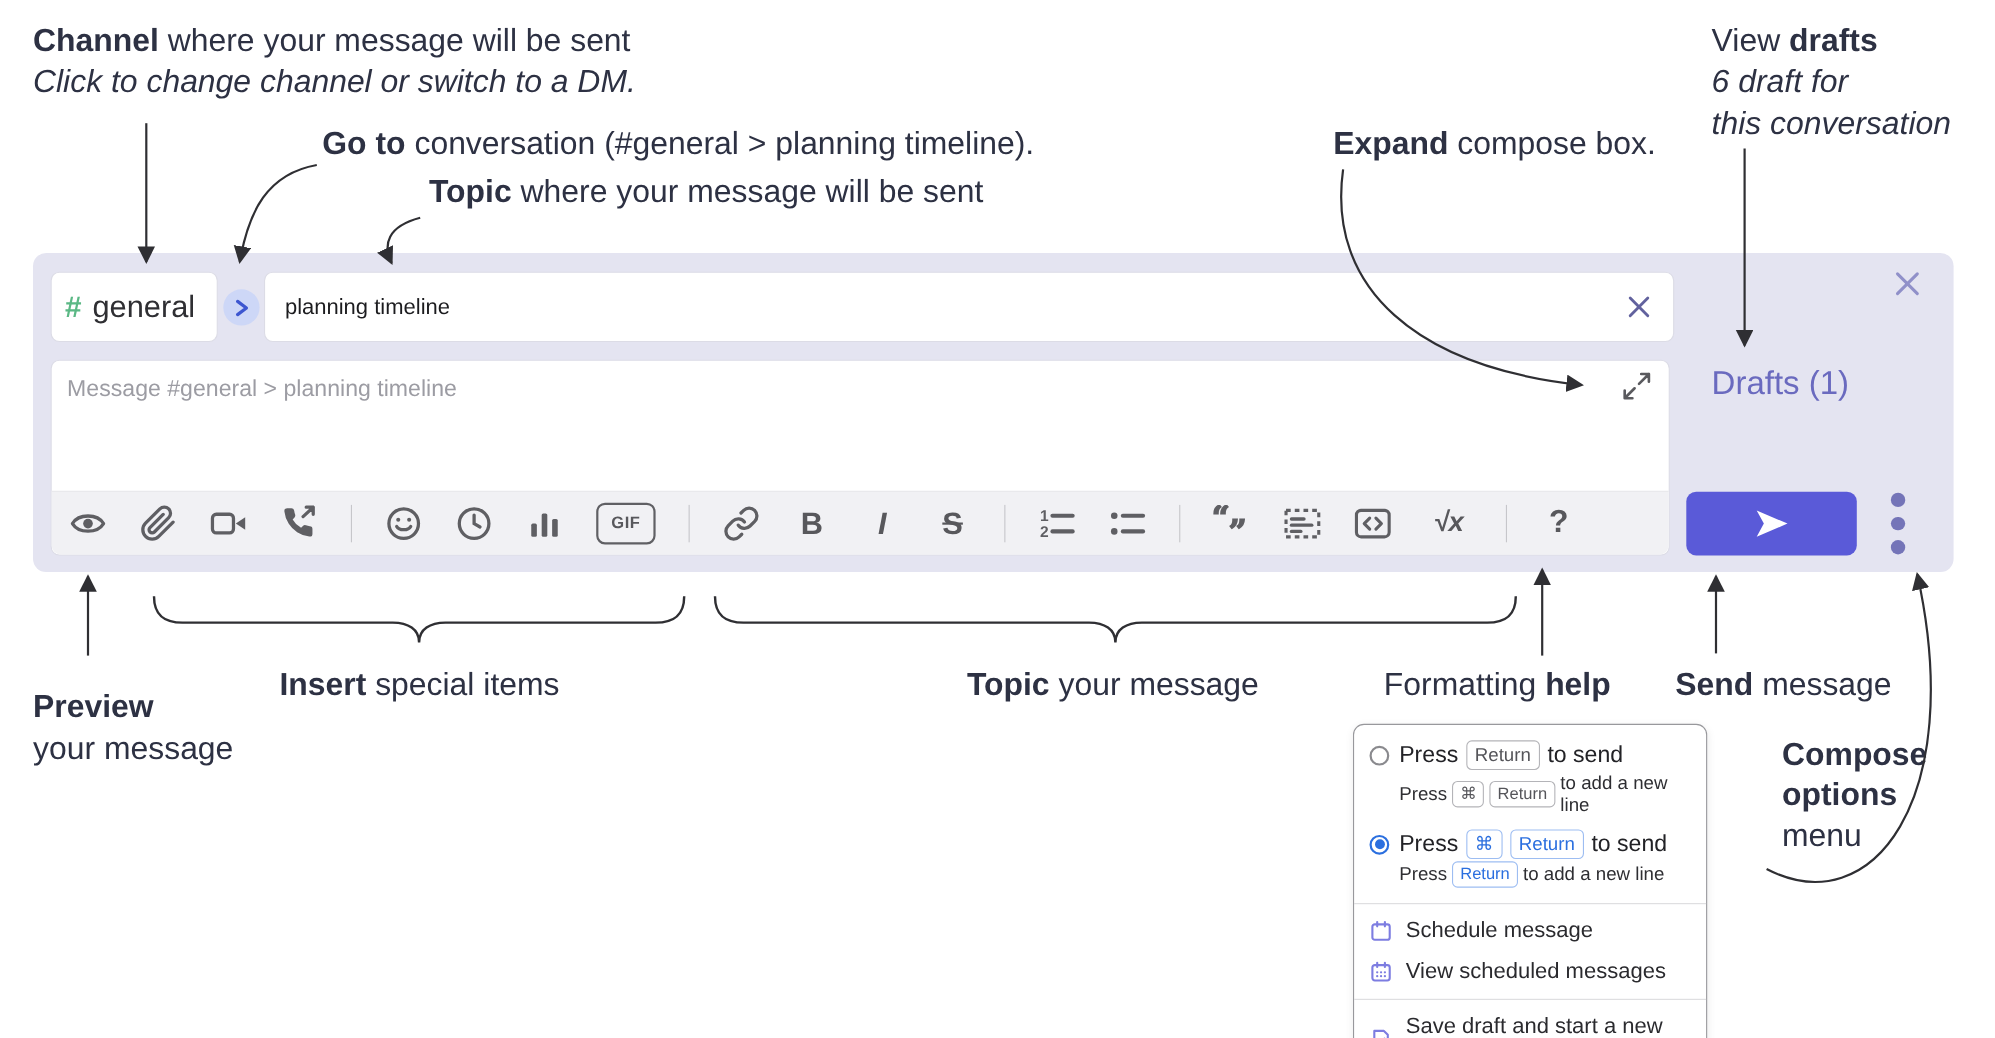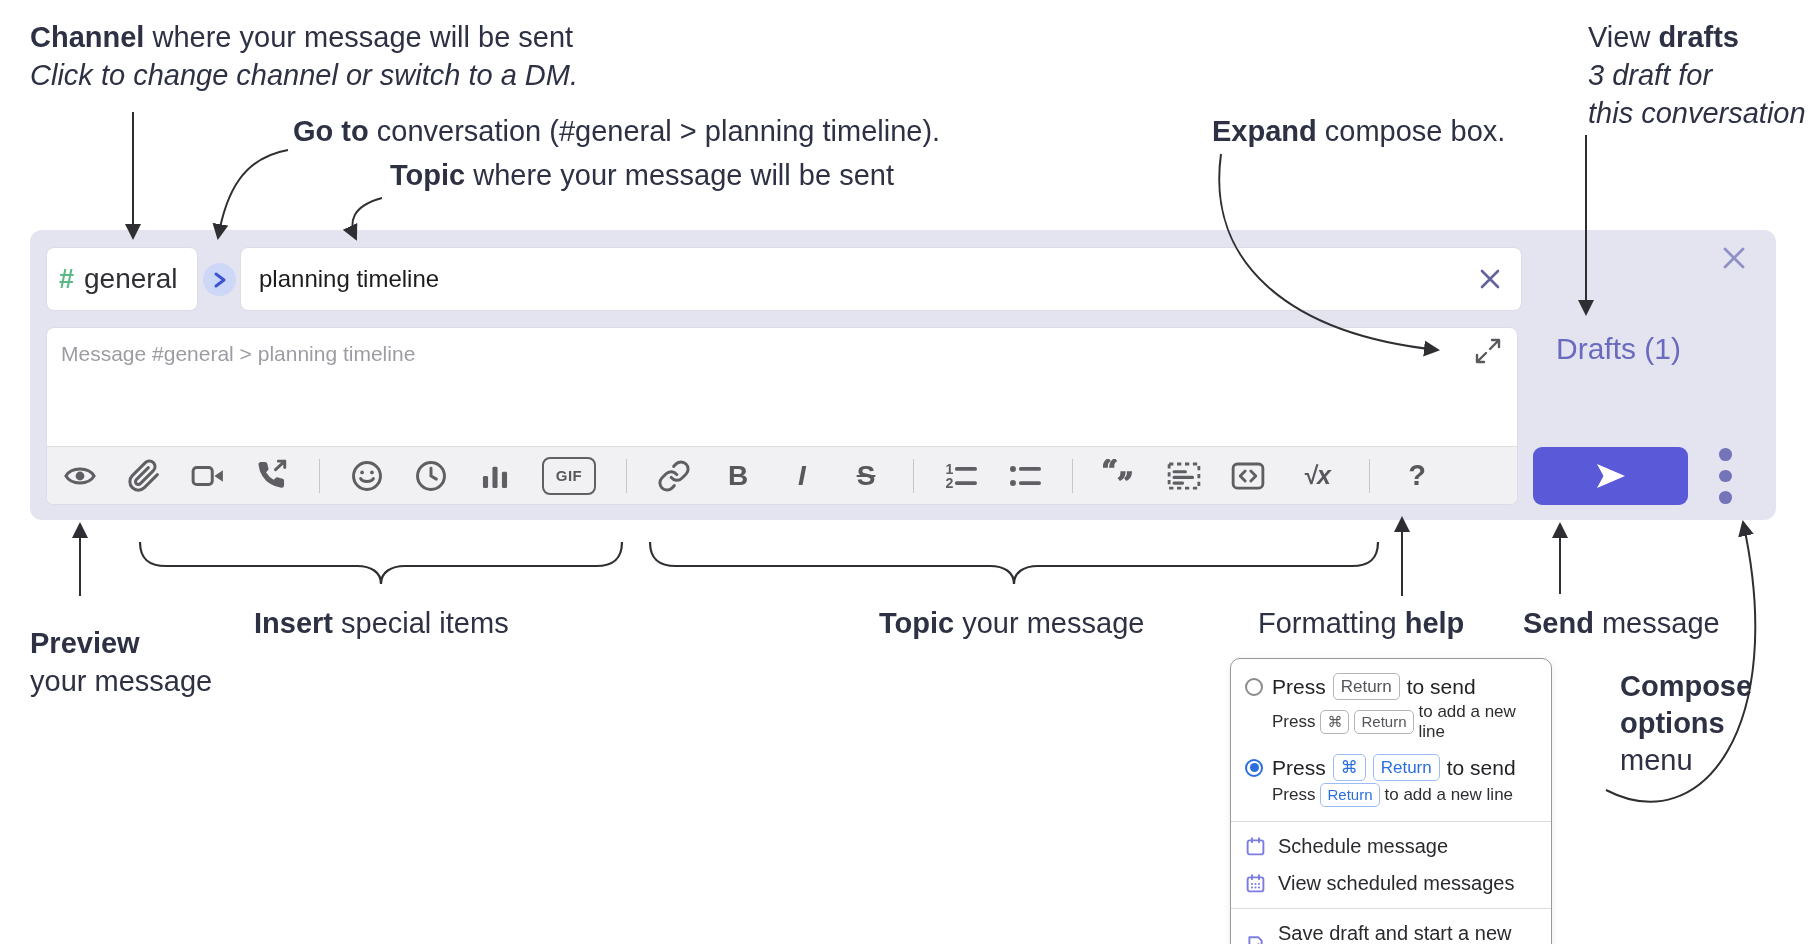--- a/index.html
+++ b/index.html
@@ -13,21 +13,21 @@
   
   #compose-box{position:absolute;left:30px;top:230px;width:1746px;height:290px;
     background:#e4e4f1;border-radius:12px;}
   .white-field{position:absolute;background:#fff;border:1px solid #dcdce6;border-radius:8px;box-sizing:border-box;}
   #channel-select{left:16px;top:17px;width:152px;height:64px;display:flex;align-items:center;gap:10px;padding:0 12px;cursor:pointer;}
   #channel-hash{color:#5bb885;font-weight:700;font-size:27px;}
   #channel-name{font-size:28px;color:#2f2f33;}
   #goto-btn{left:173px;top:33px;width:33px;height:33px;border-radius:50%;background:#cdd7f7;
     display:flex;align-items:center;justify-content:center;cursor:pointer;}
   #topic-input{left:210px;top:17px;width:1282px;height:64px;display:flex;align-items:center;padding:0 18px;}
-  #topic-value{font-size:24px;color:#1c1c1f;flex:1;}
+  #topic-value{font-size:20px;color:#1c1c1f;flex:1;}
   #message-area{left:16px;top:97px;width:1472px;height:178px;padding:0;}
   #message-placeholder{position:absolute;left:14px;top:14px;font-size:21px;color:#9c9ca3;}
   #expand-btn{position:absolute;right:14px;top:8px;width:30px;height:30px;cursor:pointer;}
   #toolbar{position:absolute;left:0;bottom:0;width:100%;height:58px;background:#f1f1f4;
     border-top:1px solid #dfdfe3;border-radius:0 0 8px 8px;box-sizing:border-box;
     display:flex;align-items:center;gap:30px;padding:0 0 0 16px;}
   .tbtn{width:34px;height:40px;display:flex;align-items:center;justify-content:center;
     color:#58585c;cursor:pointer;flex:0 0 auto;}
   .tbtn svg{stroke:#5f5f63;}
   .tdiv{width:1px;height:34px;background:#c6c6ca;flex:0 0 auto;}
@@ -76,23 +76,23 @@
   </div>
 
   <div class="abs ann" style="left:390px;top:156px;">
     <span class="b">Topic</span><span> where your message will be sent</span>
   </div>
 
   <div class="abs ann" style="left:1212px;top:112px;">
     <span class="b">Expand</span><span> compose box.</span>
   </div>
 
-  <div class="abs ann" style="left:1556px;top:18px;margin-left:32px;">
+  <div class="abs ann" style="left:1556px;top:18px;">
     <div><span>View </span><span class="b">drafts</span></div>
-    <div class="i">3 draft for</div>
+    <div class="i">6 draft for</div>
     <div class="i">this conversation</div>
   </div>
 
   <div id="compose-box">
 
     <div id="channel-select" class="white-field">
       <span id="channel-hash">#</span>
       <span id="channel-name">general</span>
       <svg width="18" height="12" viewBox="0 0 18 12">
         <polyline points="2,2 9,9 16,2" fill="none" stroke="#72727a" stroke-width="2.4" stroke-linecap="round" stroke-linejoin="round"></polyline>

